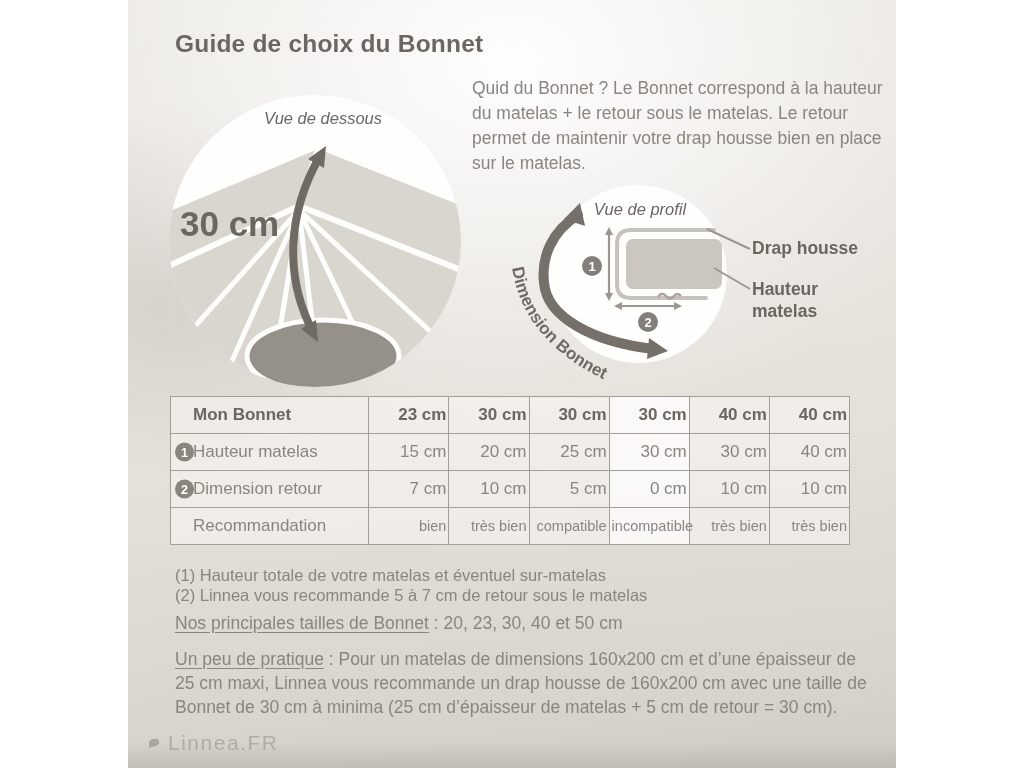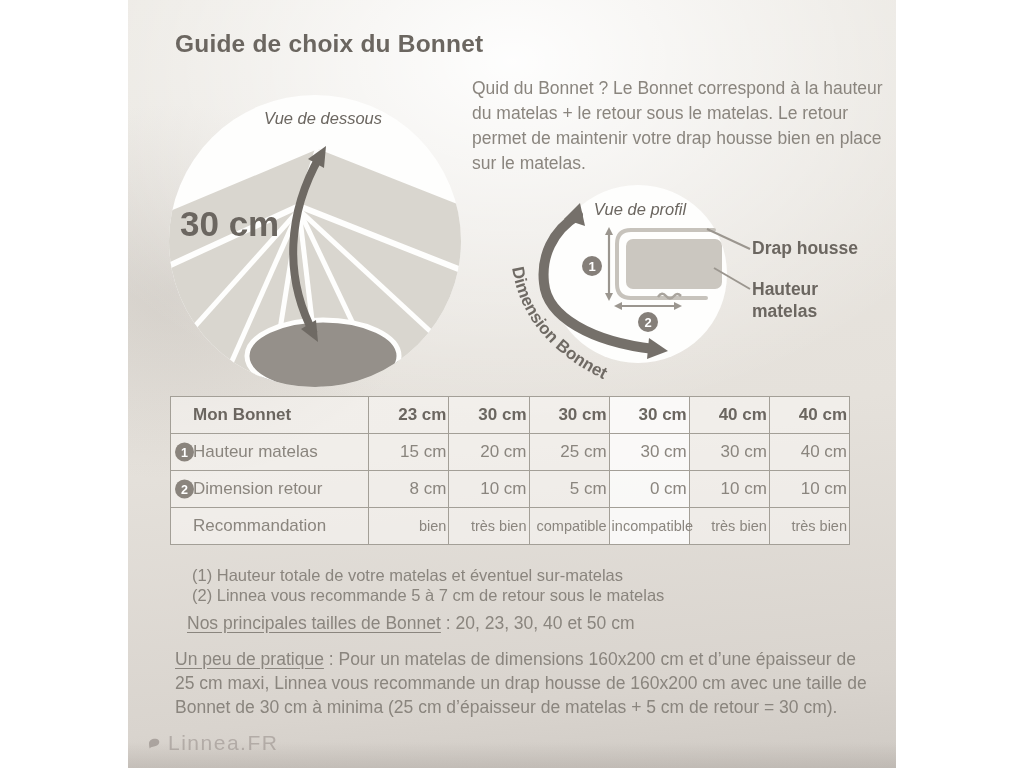--- a/index.html
+++ b/index.html
@@ -25,22 +25,22 @@
   .guide-table td{border:1px solid #a39f97;height:36px;text-align:right;vertical-align:middle;
         font-size:17px;color:#8a857e;background:rgba(253,252,249,0.5);padding:0 2px;}
   .guide-table td.row-label{text-align:left;padding-left:22px;position:relative;}
   .guide-table tr.head td{font-weight:700;color:#6b6660;}
   .guide-table td.hl{background:rgba(255,255,255,0.8);}
   .guide-table tr.reco td{font-size:14.5px;margin-left:41px;}
   .guide-table tr.reco td.row-label{font-size:17px;}
   .badge{position:absolute;left:4px;top:50%;transform:translateY(-50%);
         display:inline-flex;align-items:center;justify-content:center;width:19px;height:19px;border-radius:50%;
         background:#8a847d;color:#fff;font-size:12.5px;font-weight:700;}
-  .footnotes{position:absolute;left:47px;top:565px;font-size:16.5px;line-height:20px;color:#8a857e;margin-left:17px;}
-  .sizes-line{position:absolute;left:47px;top:613px;font-size:17.5px;color:#8a857e;margin-left:12px;}
+  .footnotes{position:absolute;left:47px;top:565px;font-size:16.5px;line-height:20px;color:#8a857e;}
+  .sizes-line{position:absolute;left:47px;top:613px;font-size:17.5px;color:#8a857e;}
   .practice{position:absolute;left:47px;top:647px;width:692px;font-size:17.5px;line-height:1.38;color:#8a857e;}
   .underlined{text-decoration:underline;text-underline-offset:3px;}
   .logo{position:absolute;left:18px;top:731px;display:flex;align-items:center;gap:6px;color:#b3aca7;}
   .logo-text{font-size:21px;letter-spacing:1.5px;font-weight:400;}
   svg text{font-family:"Liberation Sans", sans-serif;}
 </style>
 </head>
 <body>
 
 <div class="canvas">
@@ -137,21 +137,21 @@
         <td>25 cm</td>
         <td class="hl">30 cm</td>
         <td>30 cm</td>
         <td>40 cm</td>
       </tr>
       <tr>
         <td class="row-label">
           <span class="badge">2</span>
           <span>Dimension retour</span>
         </td>
-        <td>8 cm</td>
+        <td>7 cm</td>
         <td>10 cm</td>
         <td>5 cm</td>
         <td class="hl">0 cm</td>
         <td>10 cm</td>
         <td>10 cm</td>
       </tr>
       <tr class="reco">
         <td class="row-label">Recommandation</td>
         <td>bien</td>
         <td>très bien</td>

